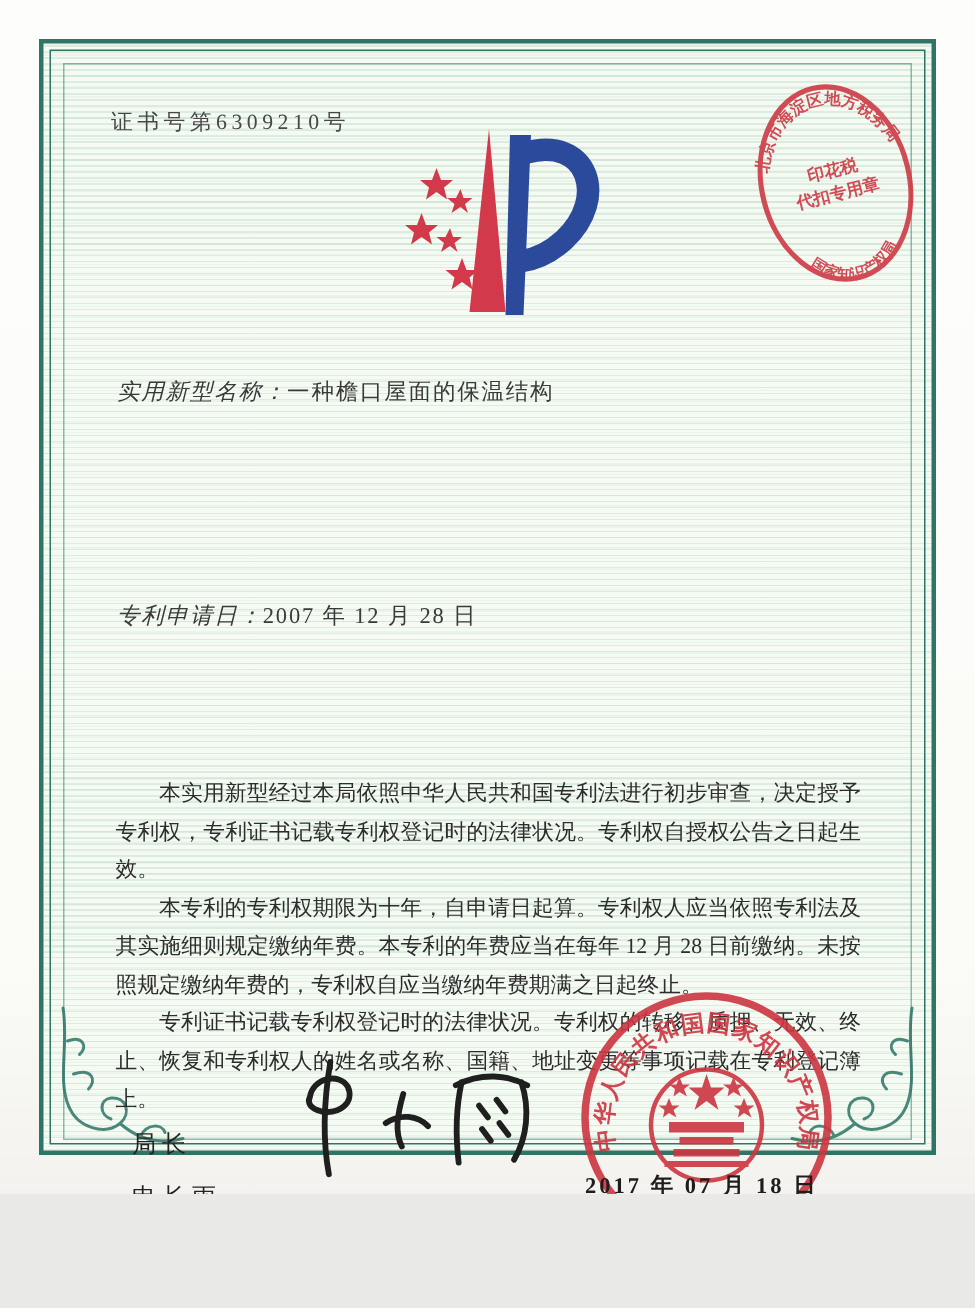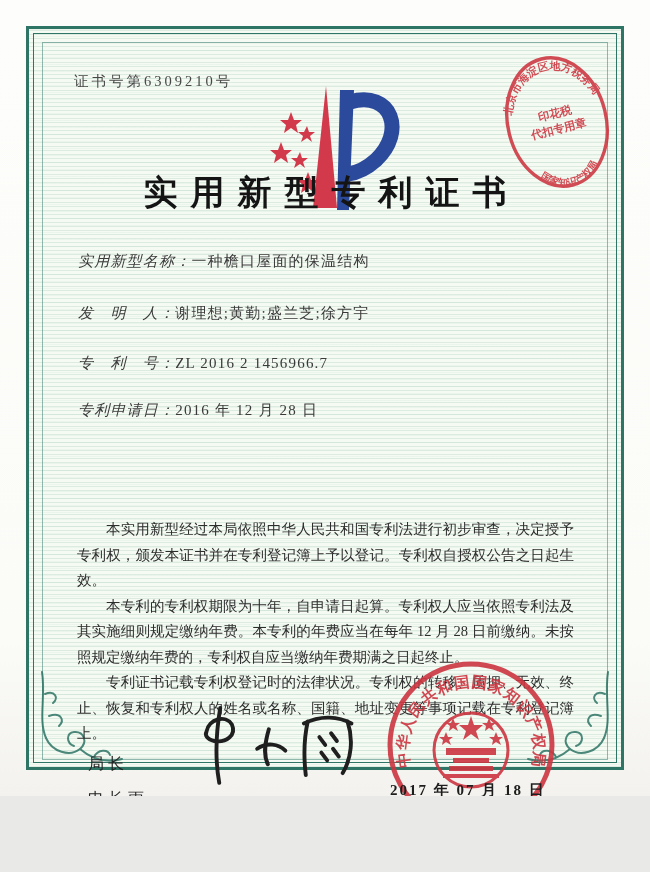--- a/index.html
+++ b/index.html
@@ -120,37 +120,30 @@
     <text fill="#cd3540" font-size="11" font-weight="bold">
       <textPath href="#oval-top" startOffset="50%" text-anchor="middle">北京市海淀区地方税务局</textPath>
     </text>
     <text x="60" y="70" text-anchor="middle" fill="#cd3540" font-size="11.5" font-weight="bold">印花税</text>
     <text x="60" y="86" text-anchor="middle" fill="#cd3540" font-size="11.5" font-weight="bold">代扣专用章</text>
     <text fill="#cd3540" font-size="10" font-weight="bold">
       <textPath href="#oval-bottom" startOffset="50%" text-anchor="middle">国家知识产权局</textPath>
     </text>
   </svg>
 
-  <div class="title">实用新型专利证书</div>
 
   <div class="field f1">
     <span class="label">实用新型名称：</span><span>一种檐口屋面的保温结构</span>
   </div>
-  <div class="field f2">
-    <span class="label">发　明　人：</span><span>谢理想;黄勤;盛兰芝;徐方宇</span>
-  </div>
-  <div class="field f3">
-    <span class="label">专　利　号：</span><span>ZL 2016 2 1456966.7</span>
-  </div>
   <div class="field f4">
-    <span class="label">专利申请日：</span><span>2016 年 12 月 28 日</span>
+    <span class="label">专利申请日：</span><span>2007 年 12 月 28 日</span>
   </div>
 
   <div class="body-text">
-    <p>本实用新型经过本局依照中华人民共和国专利法进行初步审查，决定授予专利权，颁发本证书并在专利登记簿上予以登记。专利权自授权公告之日起生效。</p>
+    <p>本实用新型经过本局依照中华人民共和国专利法进行初步审查，决定授予专利权，专利证书记载专利权登记时的法律状况。专利权自授权公告之日起生效。</p>
     <p>本专利的专利权期限为十年，自申请日起算。专利权人应当依照专利法及其实施细则规定缴纳年费。本专利的年费应当在每年 12 月 28 日前缴纳。未按照规定缴纳年费的，专利权自应当缴纳年费期满之日起终止。</p>
     <p>专利证书记载专利权登记时的法律状况。专利权的转移、质押、无效、终止、恢复和专利权人的姓名或名称、国籍、地址变更等事项记载在专利登记簿上。</p>
   </div>
 
   <div class="director">
     <div>局长</div>
     <div>申长雨</div>
   </div>
 
   <svg class="signature" width="175" height="98" viewBox="0 0 180 100">

